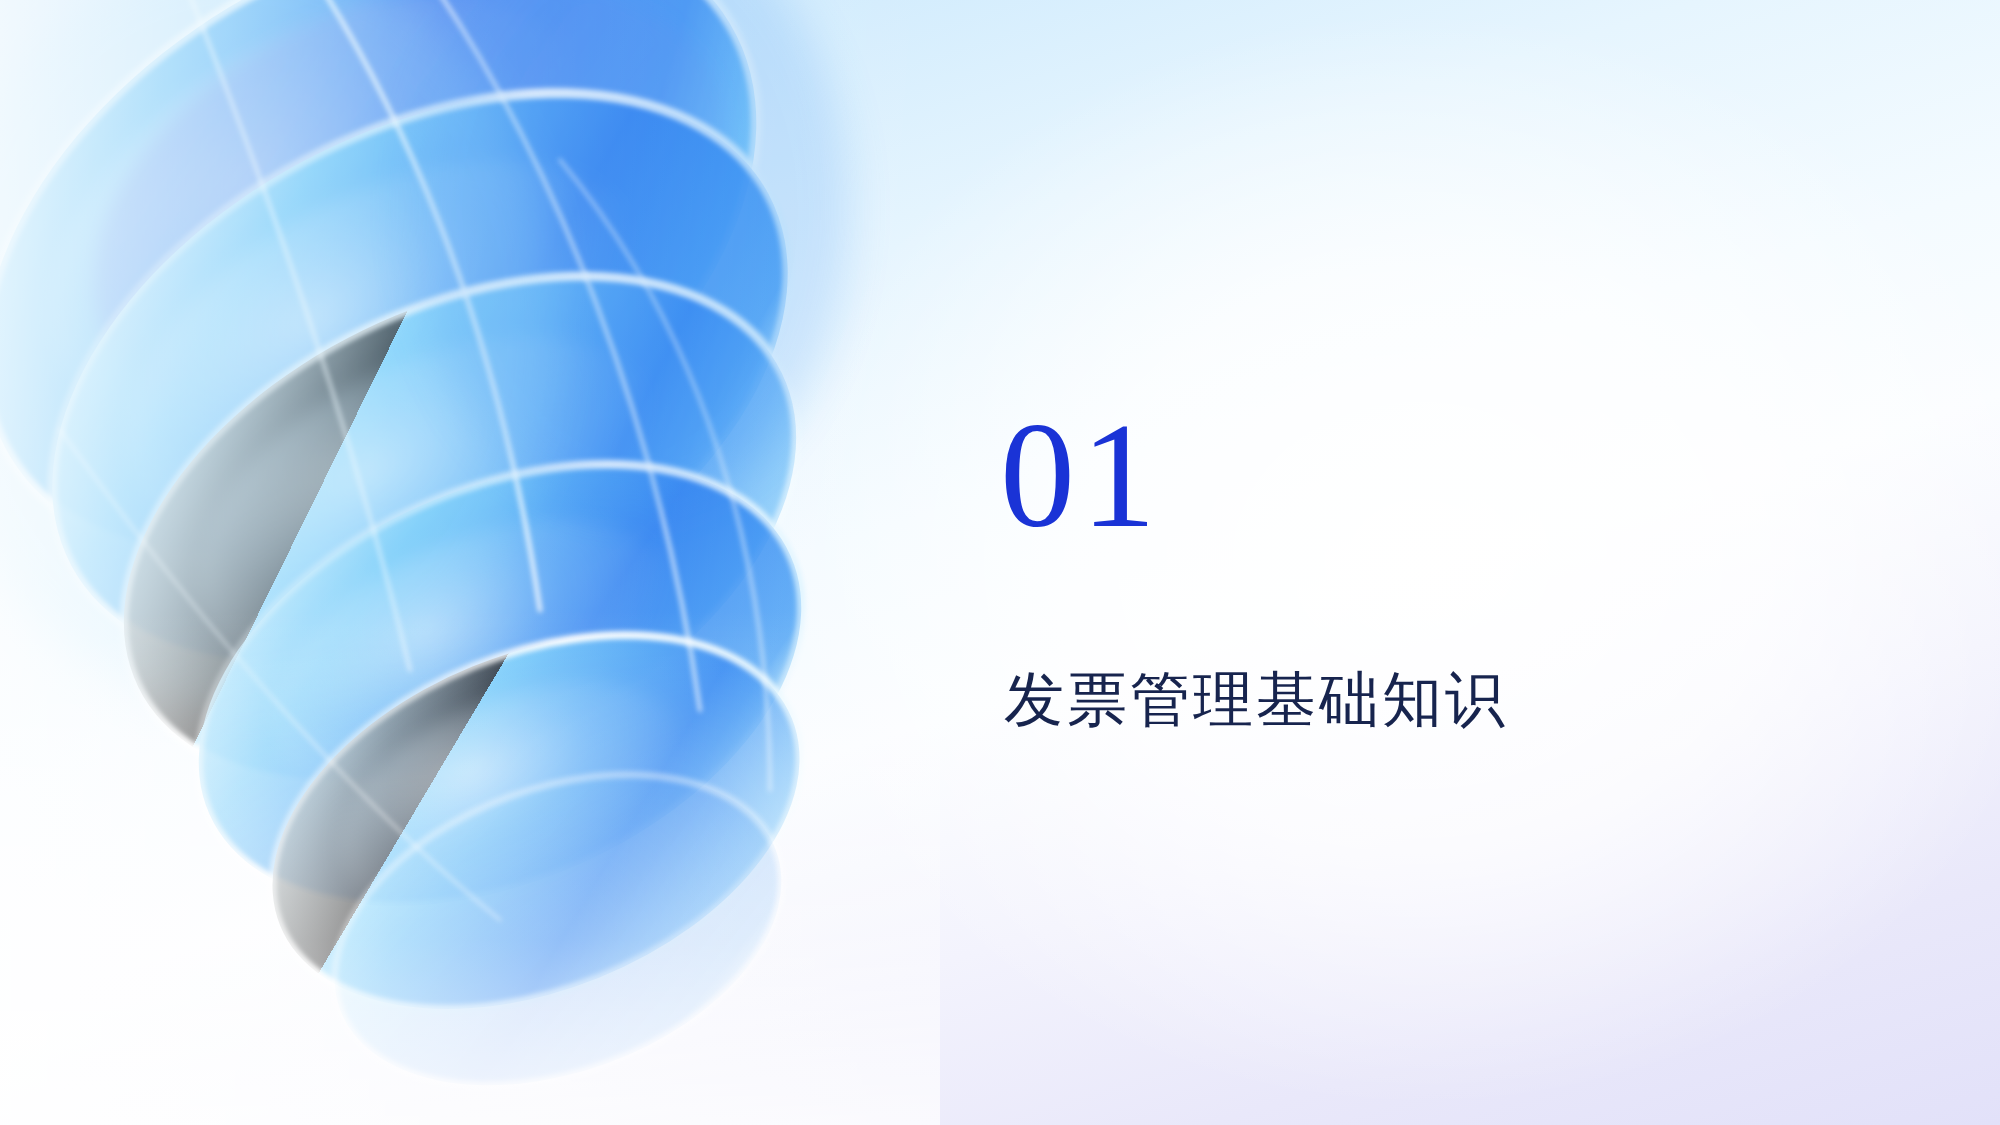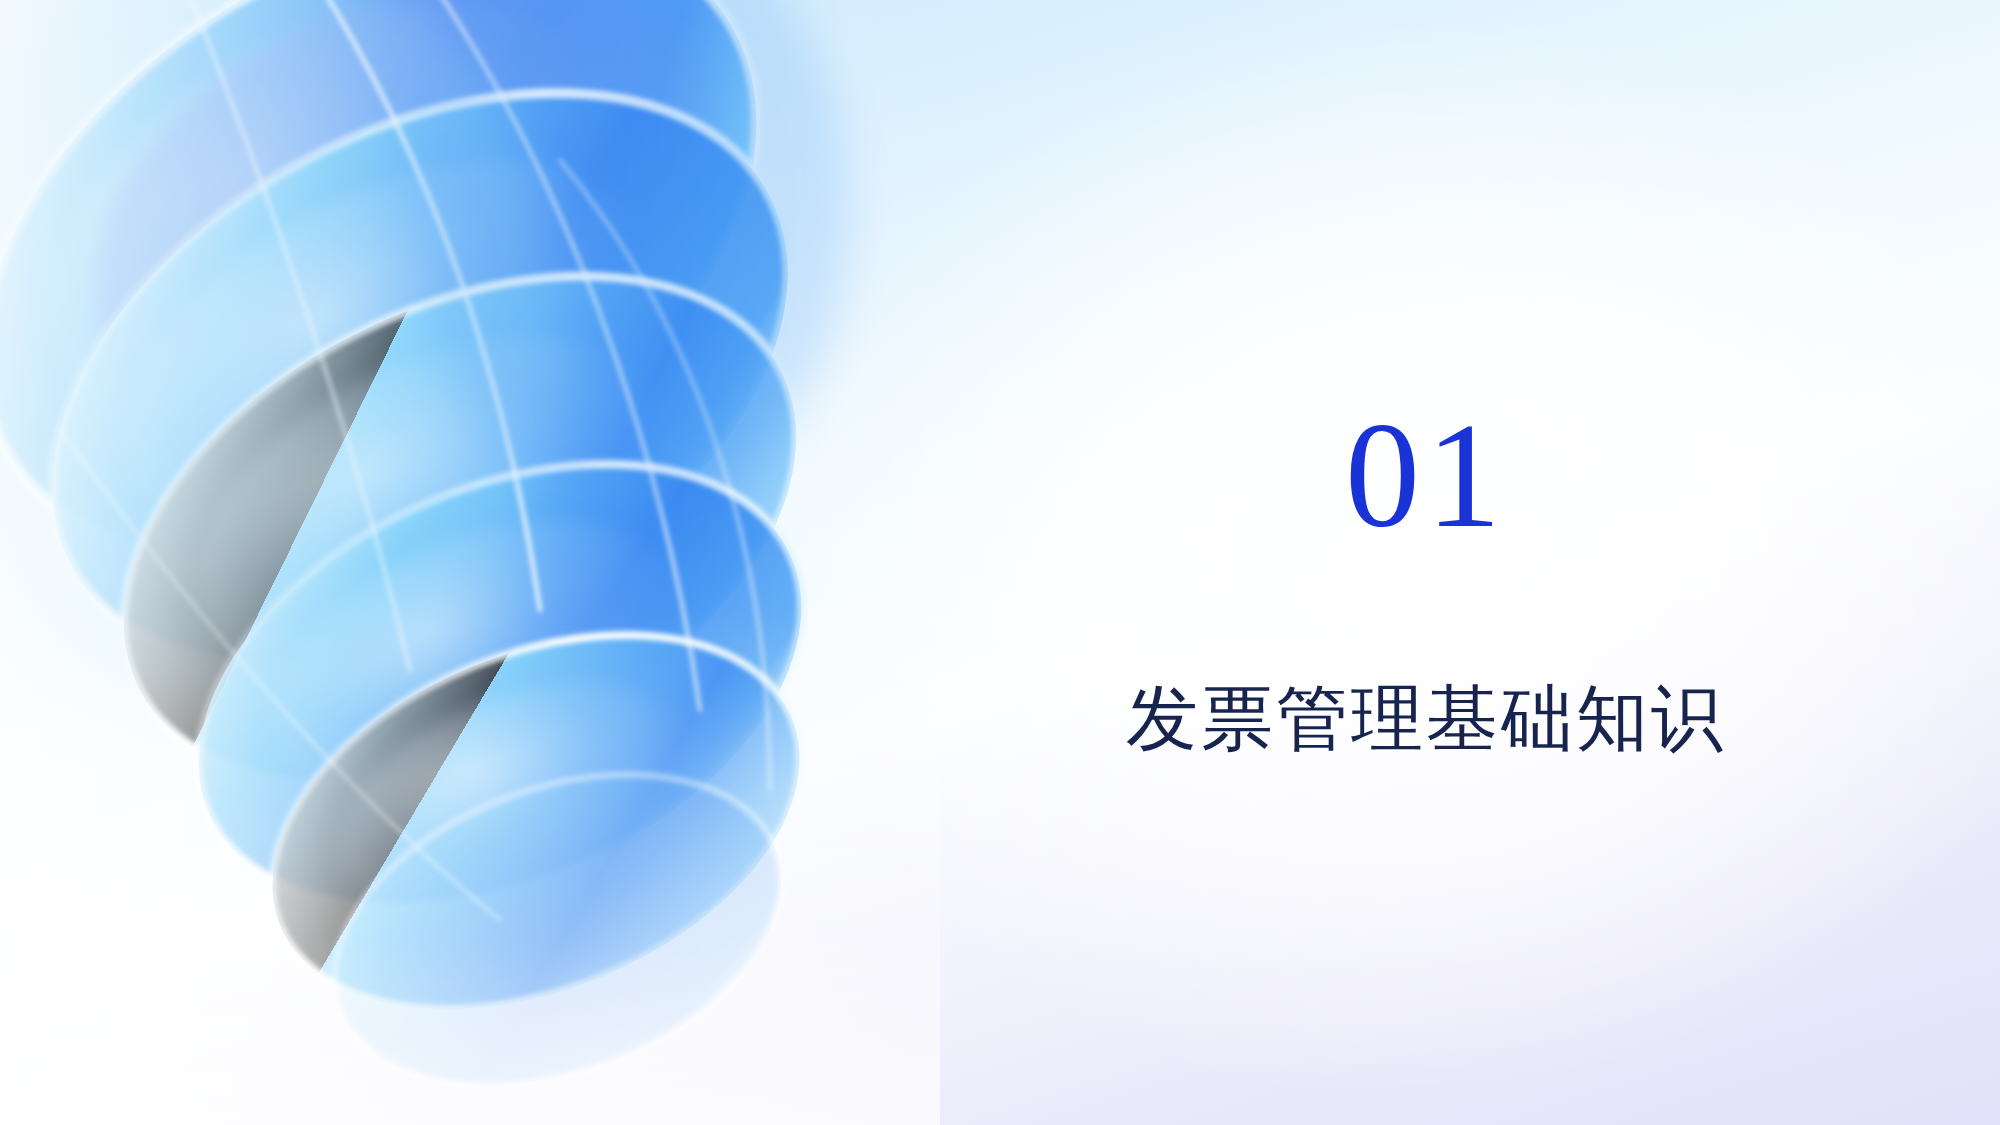--- a/index.html
+++ b/index.html
@@ -36,37 +36,37 @@
     pointer-events: none;
   }
   .art svg { display:block; width:100%; height:100%; }
 
   
   .text-block {
     position: absolute;
     left: 1000px;
     top: 400px;
     width: 860px;
-    text-align: center;
+    text-align: left;
   }
   .section-number {
     font-family: "Liberation Serif", "DejaVu Serif", serif;
     font-size: 150px;
     line-height: 1;
     font-weight: 400;
     color: #1a33d6;
     letter-spacing: 6px;
     margin: 0;
     padding: 0 8px 0 0;
   }
   .section-title {
-    margin: 12px;
+    margin: 4px;
     padding: 118px 8px 0 0;
-    font-family: Liberation Sans, sans-serif;
-    font-size: 72px;
+    font-family: Liberation Mono, monospace;
+    font-size: 60px;
     line-height: 1.08;
     font-weight: 400;
     color: #17244e;
     letter-spacing: 3px;
     white-space: nowrap;
   }
 </style>
 </head>
 <body>
 

